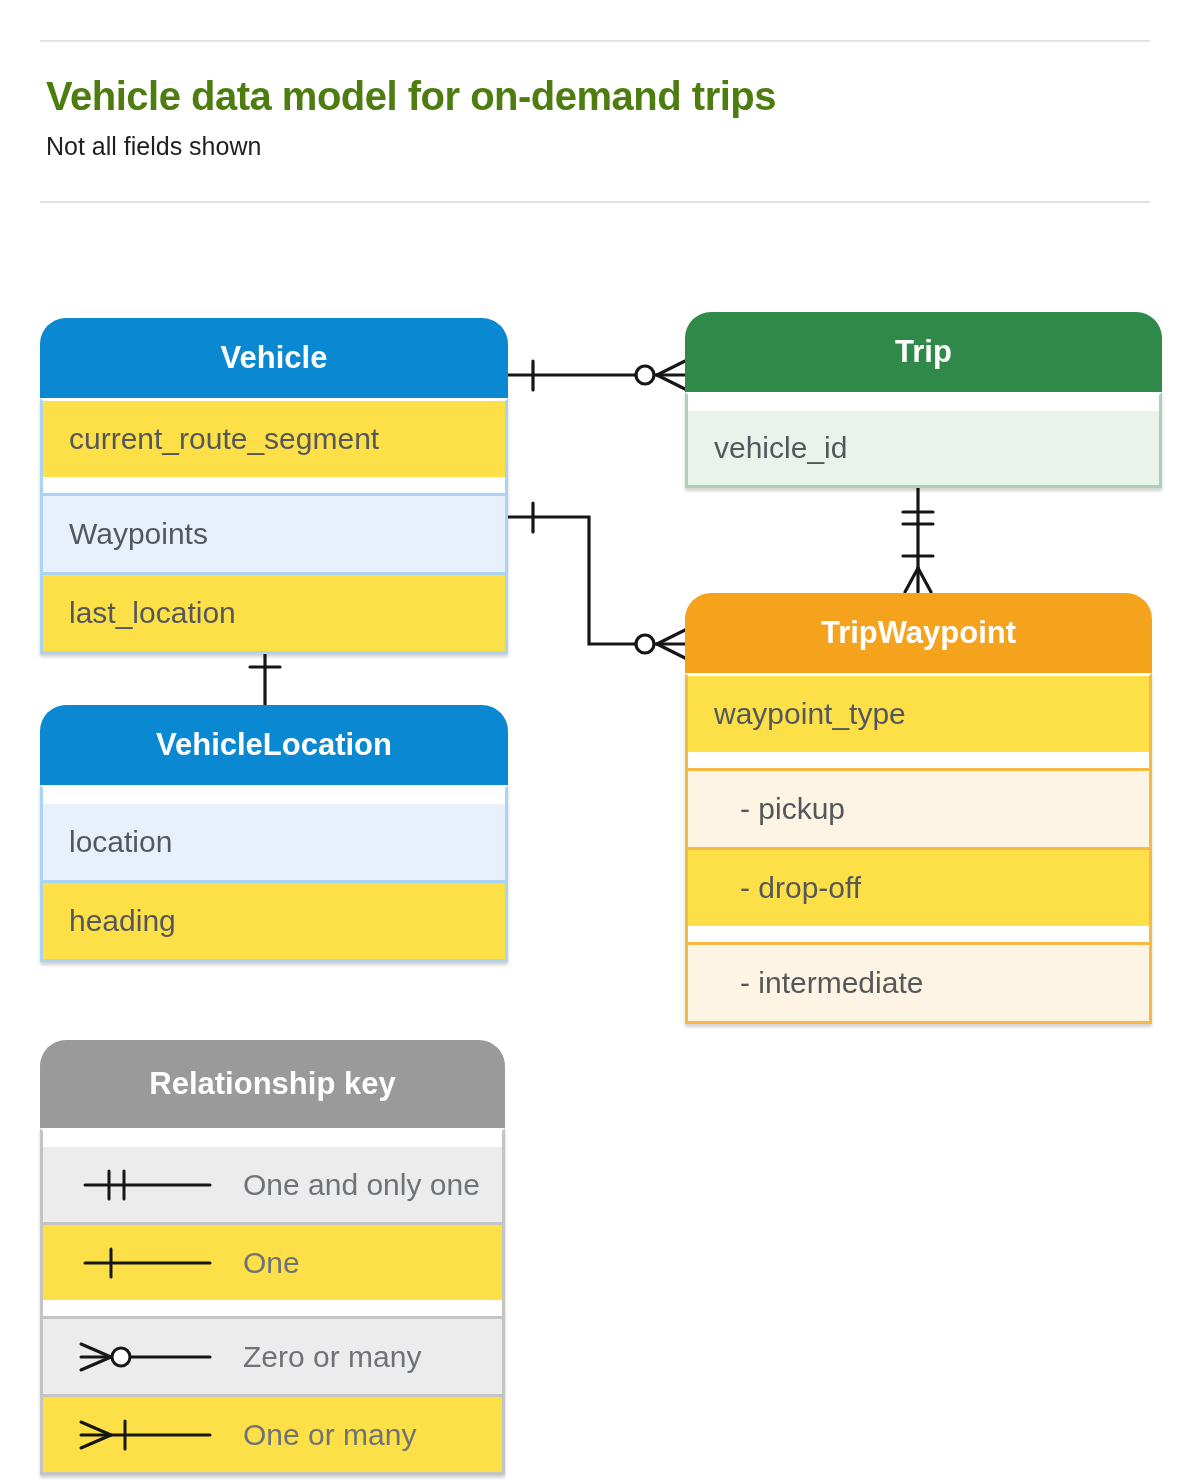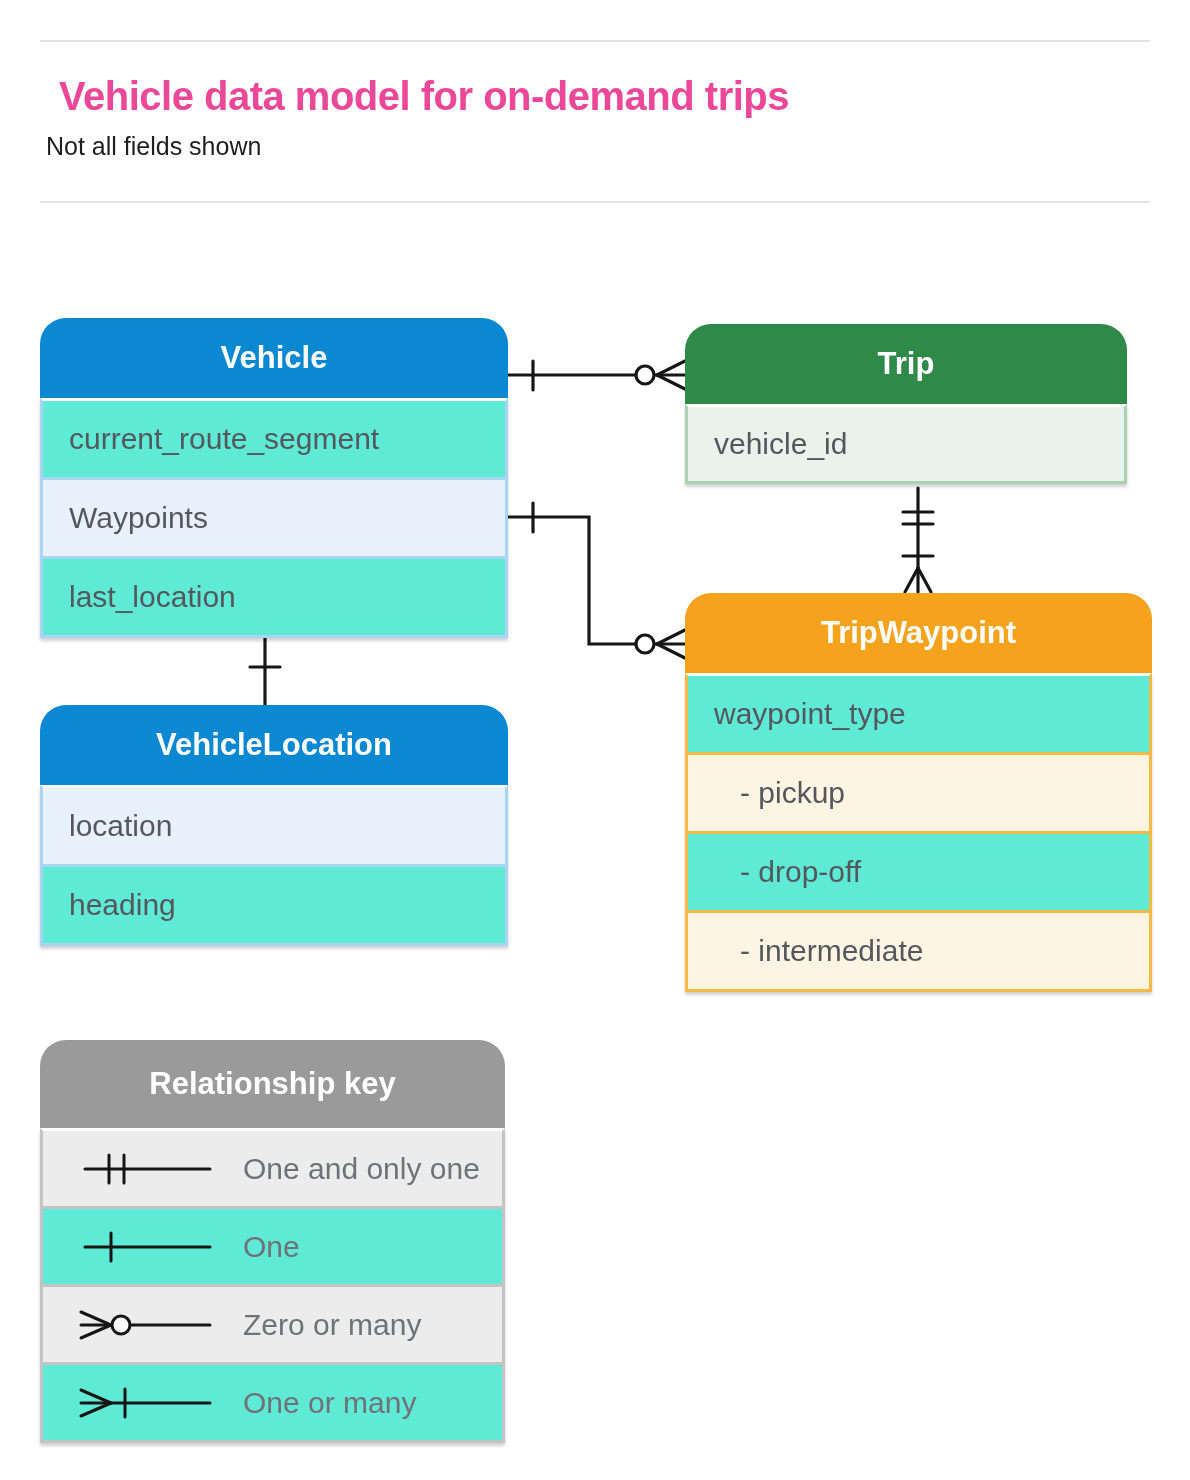--- a/index.html
+++ b/index.html
@@ -4,43 +4,43 @@
 <style>
   html,body{margin:0;padding:0;background:#ffffff;}
   body{
     width:1190px;height:1480px;position:relative;overflow:hidden;
     font-family:"Liberation Sans", sans-serif;
     -webkit-font-smoothing:antialiased;
   }
   .rule{position:absolute;left:40px;width:1110px;height:2px;background:#e2e2e2;}
   .page-title{
     position:absolute;left:46px;top:74px;font-size:40px;font-weight:700;
-    color:#ec4899;letter-spacing:-0.5px;margin-left:13px;
+    color:#4d7c0f;letter-spacing:-0.5px;
   }
   .page-subtitle{
     position:absolute;left:46px;top:132px;font-size:25px;color:#1f1f1f;
   }
 
   
   .entity{position:absolute;border-radius:26px 26px 2px 2px;}
   .e-header{
     height:80px;border-radius:26px 26px 0 0;display:flex;align-items:center;
     justify-content:center;color:#ffffff;font-weight:700;font-size:31px;
     background:var(--hd);
   }
   .e-rows{
     border:3px solid var(--bd);border-top:3px solid #ffffff;background:#ffffff;
     box-shadow:0 3px 3px rgba(0,0,0,0.18);
   }
   .e-row{
     height:76px;display:flex;align-items:center;padding-left:26px;
-    font-size:30px;color:var(--row_text);background:#5eead4;
+    font-size:30px;color:var(--row_text);background:#fde047;
   }
   .e-row + .e-row{border-top:3px solid var(--bd);}
-  .e-row.shade{background:var(--lt);}
+  .e-row.shade{background:var(--lt);margin-top:16px;}
   .e-row.sub{padding-left:52px;}
 
   .t-blue  {--hd:var(--blue);  --lt:var(--blue_light);  --bd:var(--blue_border);}
   .t-green {--hd:var(--green); --lt:var(--green_light); --bd:var(--green_border);}
   .t-orange{--hd:var(--orange);--lt:var(--orange_light);--bd:var(--orange_border);}
   .t-gray  {--hd:var(--gray);  --lt:var(--gray_light);  --bd:var(--gray_border);}
 
   
   .key .e-header{height:88px;font-size:31px;}
   .key .e-row{height:75px;padding-left:24px;color:var(--key_text);}
@@ -102,21 +102,21 @@
     </div>
     <div class="e-row shade">
       <span>Waypoints</span>
     </div>
     <div class="e-row">
       <span>last_location</span>
     </div>
   </div>
 </div>
 
-<div class="entity t-green" style="left:685px;top:324px;width:442px">
+<div class="entity t-green" style="left:685px;top:312px;width:477px">
   <div class="e-header">
     <span>Trip</span>
   </div>
   <div class="e-rows">
     <div class="e-row shade" style="height:74px">
       <span>vehicle_id</span>
     </div>
   </div>
 </div>
 

